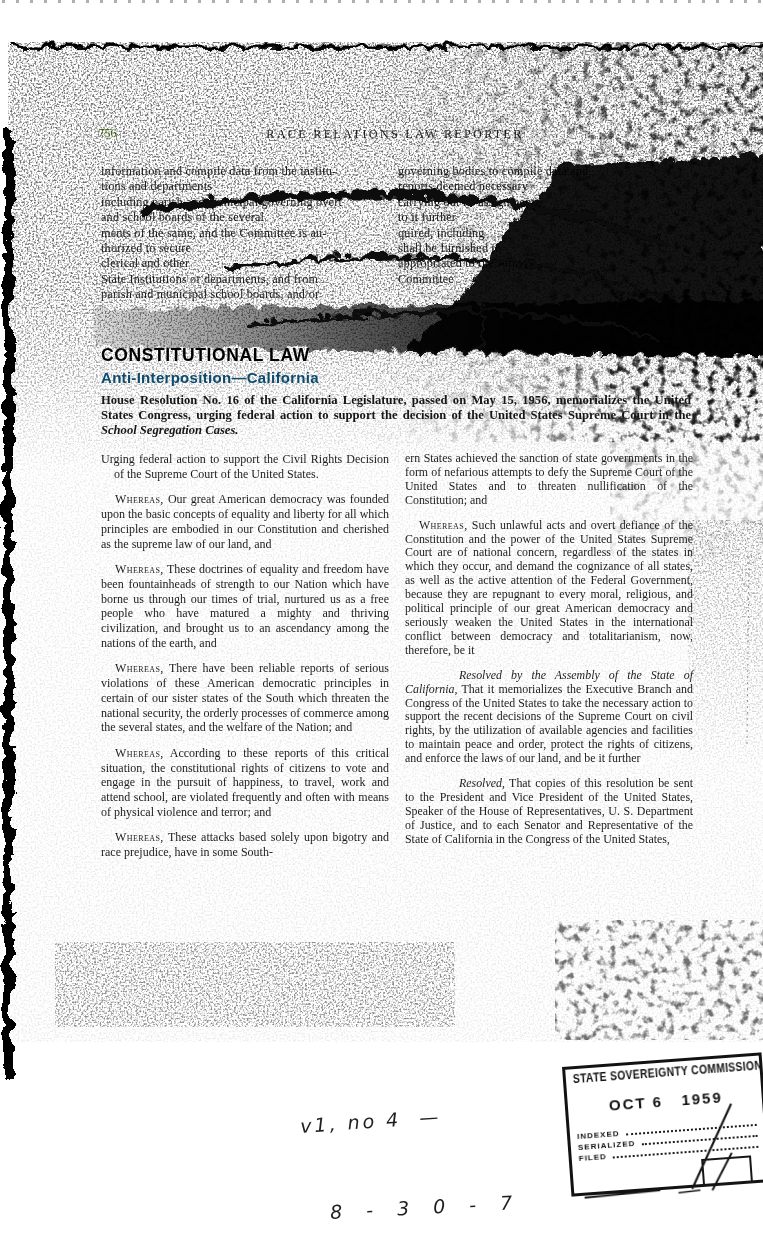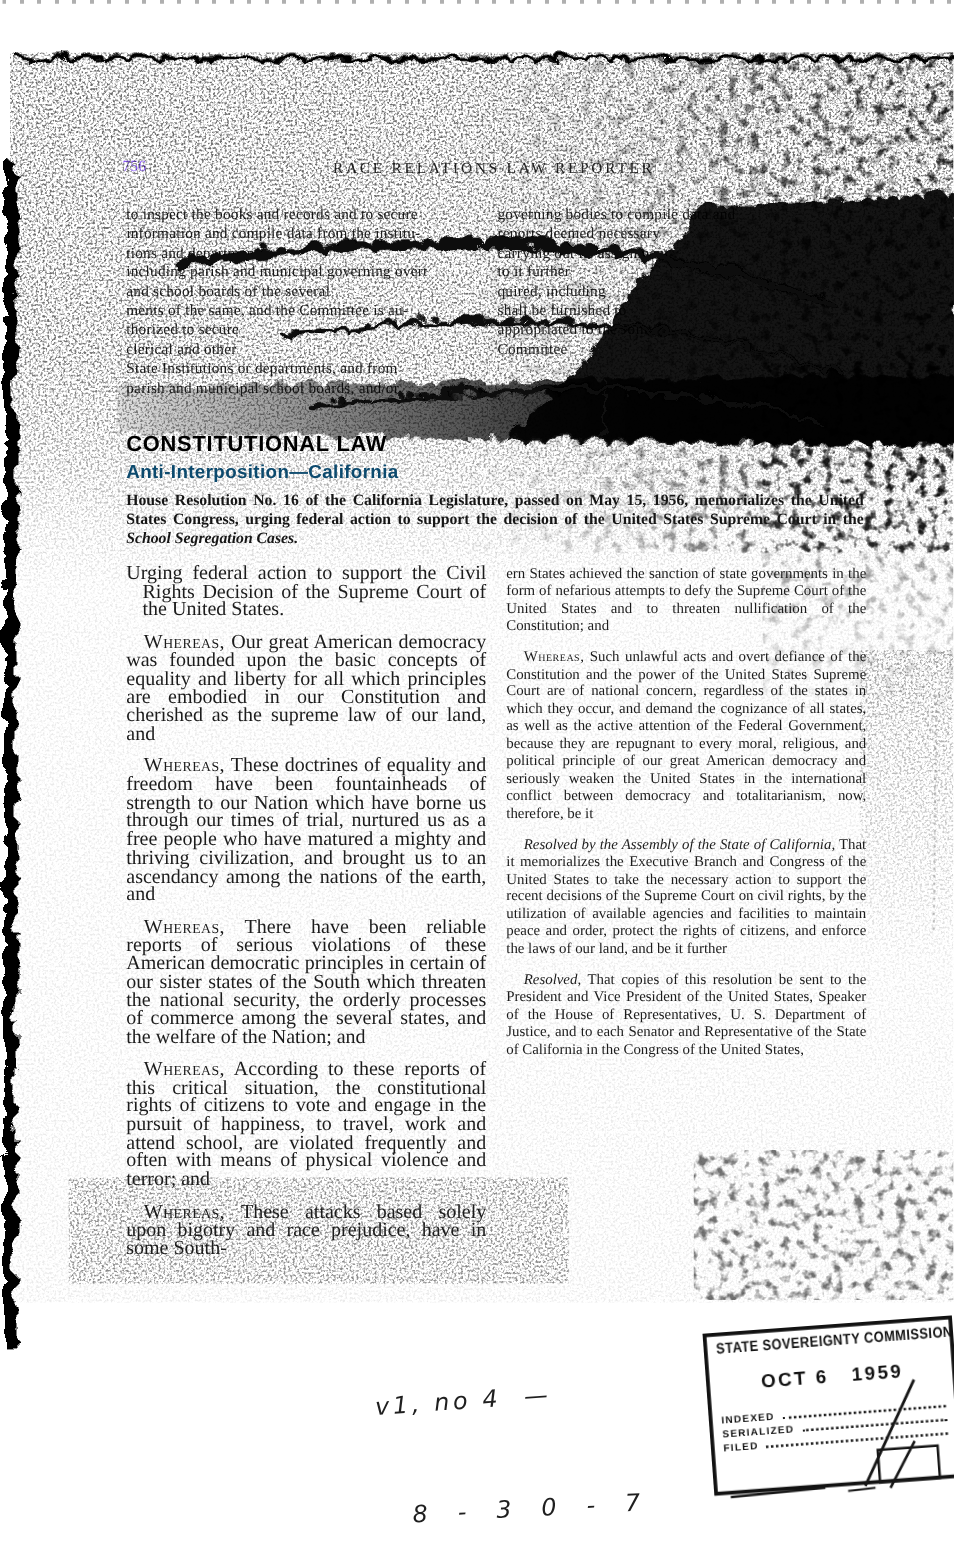--- a/index.html
+++ b/index.html
@@ -14,21 +14,21 @@
     position:absolute; left:0; top:0; width:763px; height:4px;
     background:repeating-linear-gradient(90deg,#8d8d8d 0 3px,transparent 3px 14px);
     background-position:2px 0; background-size:100% 3px; background-repeat:no-repeat;
     opacity:.7;
   }
   
   .frag { position:absolute; z-index:1; font-size:12.2px; line-height:15.4px; color:#222;
           letter-spacing:.2px; filter:blur(.2px); }
   .frag-left  { left:101px; top:164px; width:300px; }
   .frag-right { left:398px; top:164px; width:290px; }
-  .page-number { position:absolute; left:98px; top:126px; z-index:1; font-size:12.5px; color:#8b5cf6; }
+  .page-number { position:absolute; left:98px; top:126px; z-index:1; font-size:12.5px; color:#4d7c0f; }
   .running-head { position:absolute; left:180px; top:127px; width:430px; z-index:1;
     text-align:center; font-size:12.3px; letter-spacing:2.2px; color:#2a2a2a; }
   
   .article { position:absolute; left:0; top:0; width:763px; z-index:3; }
   .section-title {
     position:absolute; left:101px; top:345px; font-family:"Liberation Sans", sans-serif;
     font-weight:bold; font-size:17.5px; letter-spacing:.6px; color:#000000;
   }
   .topic-title {
     position:absolute; left:101px; top:369px; font-family:"Liberation Sans", sans-serif;
@@ -37,28 +37,28 @@
   .headnote {
     position:absolute; left:101px; top:393px; width:590px;
     font-weight:bold; font-size:12.6px; line-height:14.8px; text-align:justify; color:#161616;
   }
   .headnote .case { font-style:italic; }
   .columns {
     position:absolute; left:101px; top:452px; width:592px;
     display:flex; gap:16px; text-align:justify;
   }
   .col { color:#1c1c1c; }
-  .col-left  { width:288px; font-size:16px; line-height:14.7px; }
+  .col-left  { width:288px; font-size:12px; line-height:14.7px; }
   .col-right { width:288px; font-size:11.9px; line-height:13.9px; }
   .para { text-indent:14px; margin-top:11px; }
   .para:first-child { margin-top:0; }
   .para.hang { text-indent:-13px; padding-left:13px; }
   .para.noindent { text-indent:0; }
   .sc { font-variant:small-caps; letter-spacing:.4px; }
-  .it { font-style:italic; }
+  .it { font-style:italic;margin-left:40px; }
   
   .stamp {
     position:absolute; left:562px; top:1067px; width:200px; height:130px; z-index:6;
     transform:rotate(-4.2deg); transform-origin:left top;
     border:3px solid #121212; padding:3px 5px 4px 7px;
     font-family:"Liberation Sans", sans-serif; color:#121212;
   }
   .stamp-title {
     font-weight:bold; font-size:12px; white-space:nowrap; letter-spacing:.4px;
     transform:scaleX(.86); transform-origin:left center;
@@ -83,21 +83,20 @@
 </head>
 <body>
 
 <div class="screenshot">
 
   <div class="dotted-top"></div>
 
   <div class="page-number">756</div>
   <div class="running-head">RACE RELATIONS LAW REPORTER</div>
   <div class="frag frag-left">
-      <div>to inspect the books and records and to secure</div>
       <div>information and compile data from the institu-</div>
       <div>tions and departments</div>
       <div>including parish and municipal governing overt</div>
       <div>and school boards of the several</div>
       <div>ments of the same, and the Committee is au-</div>
       <div>thorized to secure</div>
       <div>clerical and other</div>
       <div>State Institutions or departments, and from</div>
       <div>parish and municipal school boards, and/or</div>
     </div>

